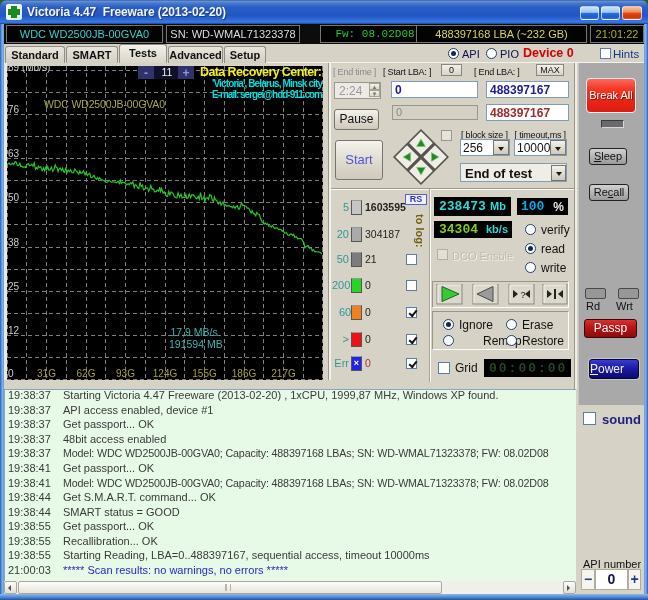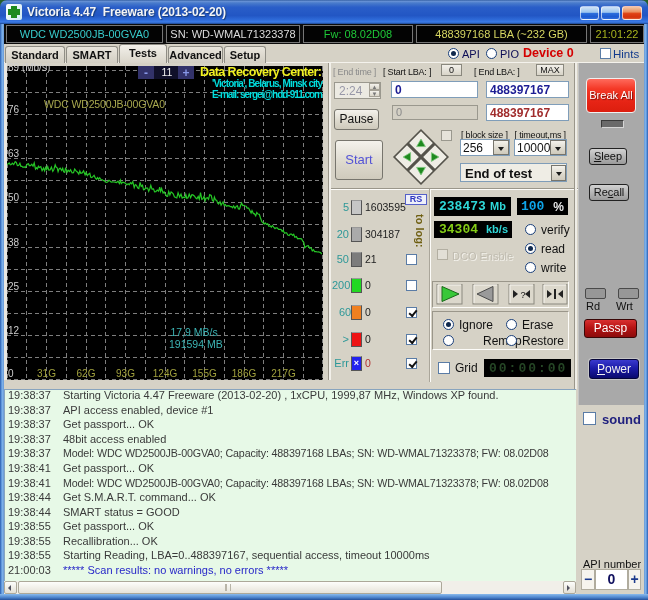--- a/index.html
+++ b/index.html
@@ -72,21 +72,21 @@
 <div class="abs tbtn tblue" id="bmin"></div>
 <div class="abs tbtn tblue" id="bmax"></div>
 <div class="abs tbtn" id="bclose"></div>
 <div class="abs vb" id="lb"></div>
 <div class="abs vb" id="rb"></div>
 <div class="abs" id="bb"></div>
 
 <div class="abs" id="infobar"></div>
 <div class="abs ip" style="left:6px;width:157px;color:#38cccc;">WDC WD2500JB-00GVA0</div>
 <div class="abs ip" style="left:166px;width:134px;color:#dcdcdc;">SN: WD-WMAL71323378</div>
-<div class="abs ip" style="left:303px;width:110px;color:#1fc838;">Fw: 08.02D08</div>
+<div class="abs ip" style="left:320px;width:110px;color:#1fc838;font-family:Liberation Mono, monospace;">Fw: 08.02D08</div>
 <div class="abs ip" style="left:416px;width:171px;color:#d6d662;">488397168 LBA (~232 GB)</div>
 <div class="abs ip" style="left:590px;width:54px;color:#a8b41e;">21:01:22</div>
 
 <div class="abs" id="tabbar"></div>
 <div class="abs" id="tabline"></div>
 <div class="abs tab" style="left:5px;width:60px;">Standard</div>
 <div class="abs tab" style="left:66px;width:52px;">SMART</div>
 <div class="abs tab act" style="left:119px;width:48px;">Tests</div>
 <div class="abs tab" style="left:168px;width:55px;">Advanced</div>
 <div class="abs tab" style="left:224px;width:42px;">Setup</div>
@@ -267,21 +267,21 @@
 <div class="abs" style="left:465px;top:166px;font-size:13px;font-weight:bold;color:#111;">End of test</div>
 <div class="abs btn" style="left:551px;top:165px;width:15px;height:16px;border-radius:0;">
       <div style="width:0;height:0;border:3.5px solid transparent;border-top:4px solid #1a1a1a;margin:6px auto 0;"></div>
     </div>
 <div class="abs" style="left:330px;top:188px;width:248px;height:1px;background:#9a968a;"></div>
 <div class="abs" style="left:330px;top:189px;width:248px;height:1px;background:#fdfcf9;"></div>
 <div class="abs" style="left:429px;top:189px;width:1px;height:193px;background:#aaa69a;"></div>
 <div class="abs" style="left:430px;top:189px;width:1px;height:193px;background:#fdfcf9;"></div>
 <div class="abs" style="left:332px;top:201px;width:17px;text-align:right;font-size:11px;color:#2e9898;">5</div>
 <div class="abs" style="left:351px;top:200px;width:11px;height:15px;background:#c6c6c6;border:1px solid #555;border-top-color:#999;"></div>
-<div class="abs" style="left:365px;top:201px;font-size:10.5px;color:#222;">1603595</div>
+<div class="abs" style="left:365px;top:201px;font-size:10.5px;color:#222;font-weight:bold;">1603595</div>
 <div class="abs" style="left:332px;top:228px;width:17px;text-align:right;font-size:11px;color:#2e9898;">20</div>
 <div class="abs" style="left:351px;top:227px;width:11px;height:15px;background:#aaaaaa;border:1px solid #555;border-top-color:#999;"></div>
 <div class="abs" style="left:365px;top:228px;font-size:10.5px;color:#222;">304187</div>
 <div class="abs" style="left:332px;top:253px;width:17px;text-align:right;font-size:11px;color:#2e9898;">50</div>
 <div class="abs" style="left:351px;top:252px;width:11px;height:15px;background:#7c7c7c;border:1px solid #555;border-top-color:#999;"></div>
 <div class="abs" style="left:365px;top:253px;font-size:10.5px;color:#222;">21</div>
 <div class="abs cb" style="left:406px;top:254px;"></div>
 <div class="abs" style="left:332px;top:279px;width:17px;text-align:right;font-size:11px;color:#2e9898;">200</div>
 <div class="abs" style="left:351px;top:278px;width:11px;height:15px;background:#22d822;border:1px solid #555;border-top-color:#999;"></div>
 <div class="abs" style="left:365px;top:279px;font-size:10.5px;color:#222;">0</div>
@@ -365,21 +365,21 @@
 
 <div class="abs" style="left:586px;top:78px;width:50px;height:35px;border-radius:4px;background:linear-gradient(180deg,#ff6a5c 0%,#f43826 30%,#e62415 70%,#dc1e0e 100%);border:1px solid #f0f0f0;color:#fff;font-size:11px;text-align:center;line-height:33px;text-shadow:1px 1px 1px #7a0f08;">Break All</div>
 <div class="abs" style="left:601px;top:120px;width:23px;height:8px;background:#6a6a6a;border-top:1px solid #3a3a3a;border-left:1px solid #3a3a3a;border-bottom:1px solid #d6d6d6;border-right:1px solid #d6d6d6;"></div>
 <div class="abs" style="left:589px;top:148px;width:38px;height:17px;border-radius:3px;background:linear-gradient(180deg,#d2d2d2,#9a9a9a);border:1px solid #222;font-size:11px;text-align:center;line-height:15px;color:#111;"><u>S</u>leep</div>
 <div class="abs" style="left:589px;top:184px;width:40px;height:17px;border-radius:3px;background:linear-gradient(180deg,#d2d2d2,#9a9a9a);border:1px solid #222;font-size:11px;text-align:center;line-height:15px;color:#111;">Re<u>c</u>all</div>
 <div class="abs" style="left:585px;top:288px;width:21px;height:11px;border-radius:2px;background:#979797;border:1px solid #4a4a4a;"></div>
 <div class="abs" style="left:618px;top:288px;width:21px;height:11px;border-radius:2px;background:#979797;border:1px solid #4a4a4a;"></div>
 <div class="abs" style="left:586px;top:300px;font-size:11px;color:#111;">Rd</div>
 <div class="abs" style="left:616px;top:300px;font-size:11px;color:#111;">Wrt</div>
 <div class="abs" style="left:584px;top:319px;width:53px;height:19px;border-radius:3px;background:linear-gradient(180deg,#d93030 0%,#b61414 45%,#8c0c0c 100%);border:1px solid #3a0808;color:#fff;font-size:12px;text-align:center;line-height:17px;">Passp</div>
-<div class="abs" style="left:589px;top:359px;width:50px;height:20px;border-radius:3px;background:linear-gradient(180deg,#3a3ace 0%,#1c1ca8 45%,#0a0a6e 100%);border:1px solid #05053a;box-shadow:0 0 0 1px #c6c6c6;color:#f2f2f2;font-size:12px;text-align:center;line-height:18px;"><u>P</u>ower</div>
+<div class="abs" style="left:589px;top:359px;width:50px;height:20px;border-radius:3px;background:linear-gradient(180deg,#3a3ace 0%,#1c1ca8 45%,#0a0a6e 100%);border:1px solid #05053a;box-shadow:0 0 0 1px #c6c6c6;color:#f2f2f2;font-size:12px;line-height:18px;"><u>P</u>ower</div>
 
 <div class="abs sbb" style="left:4px;"></div>
 <div class="abs sbb" style="left:563px;"></div>
 <div class="abs" style="left:8px;top:584.5px;width:0;height:0;border:3.5px solid transparent;border-right-color:#50505e;border-left-width:0;"></div>
 <div class="abs" style="left:567px;top:584.5px;width:0;height:0;border:3.5px solid transparent;border-left-color:#50505e;border-right-width:0;"></div>
 <div class="abs" style="left:18px;top:581px;width:424px;height:13px;background:linear-gradient(180deg,#fdfdfb,#e6e3d9);border:1px solid #aca899;border-radius:2px;"></div>
 <div class="abs" style="left:225px;top:584px;width:2px;height:7px;border-left:1px solid #b8b4a8;border-right:1px solid #b8b4a8;"></div>
 <div class="abs" style="left:230px;top:584px;width:1px;height:7px;background:#b8b4a8;"></div>
 
 <div class="abs cb" style="left:583px;top:412px;width:13px;height:13px;"></div>

